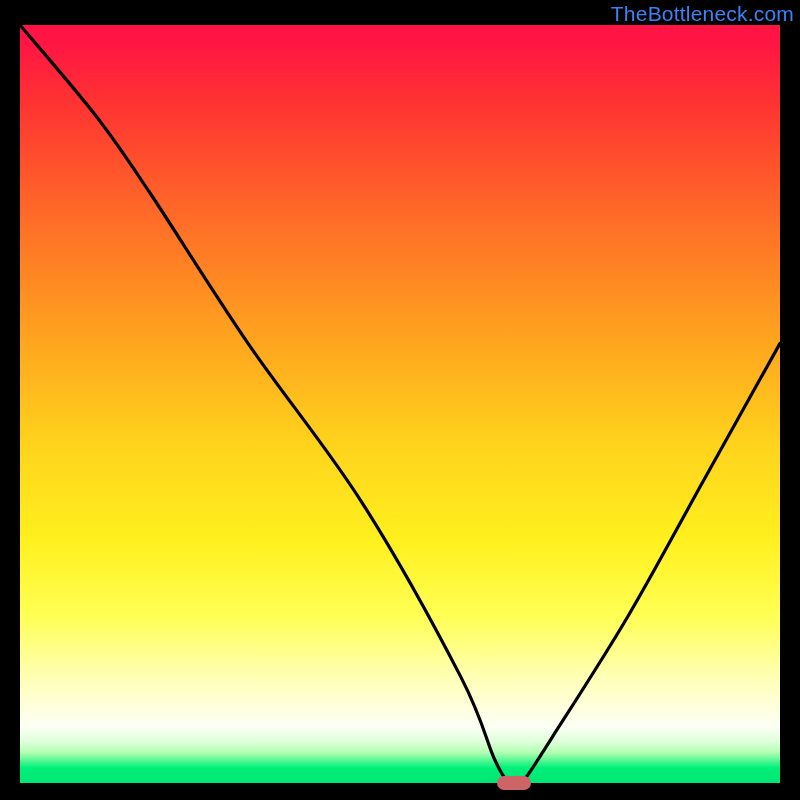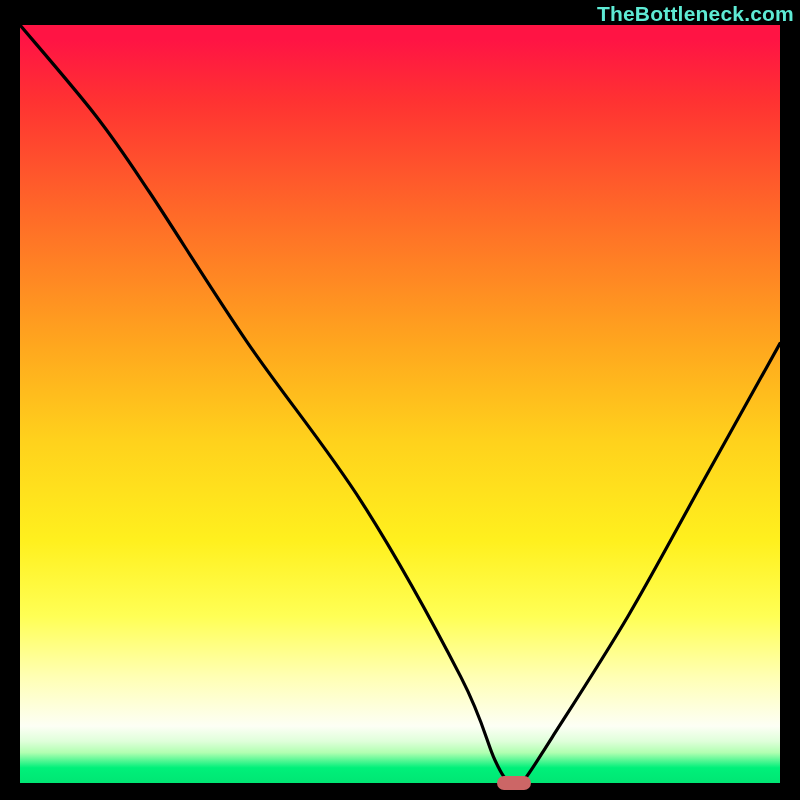--- a/index.html
+++ b/index.html
@@ -52,23 +52,23 @@
     width: 34px;
     height: 14px;
     border-radius: 7px;
     background: #cc6666;
     transform: translate(-50%, -50%);
   }
   .watermark {
     position: absolute;
     right: 6px;
     top: 2px;
-    color: #5eead4;
+    color: #3b82f6;
     font-size: 21px;
-    font-weight: 700;
+    font-weight: 400;
     letter-spacing: 0.2px;
   }
 </style>
 </head>
 <body>
 
 <div class="container">
   <div class="watermark">TheBottleneck.com</div>
   <div class="plot-area">
     <svg class="curve" viewBox="0 0 760 758" preserveAspectRatio="none">

